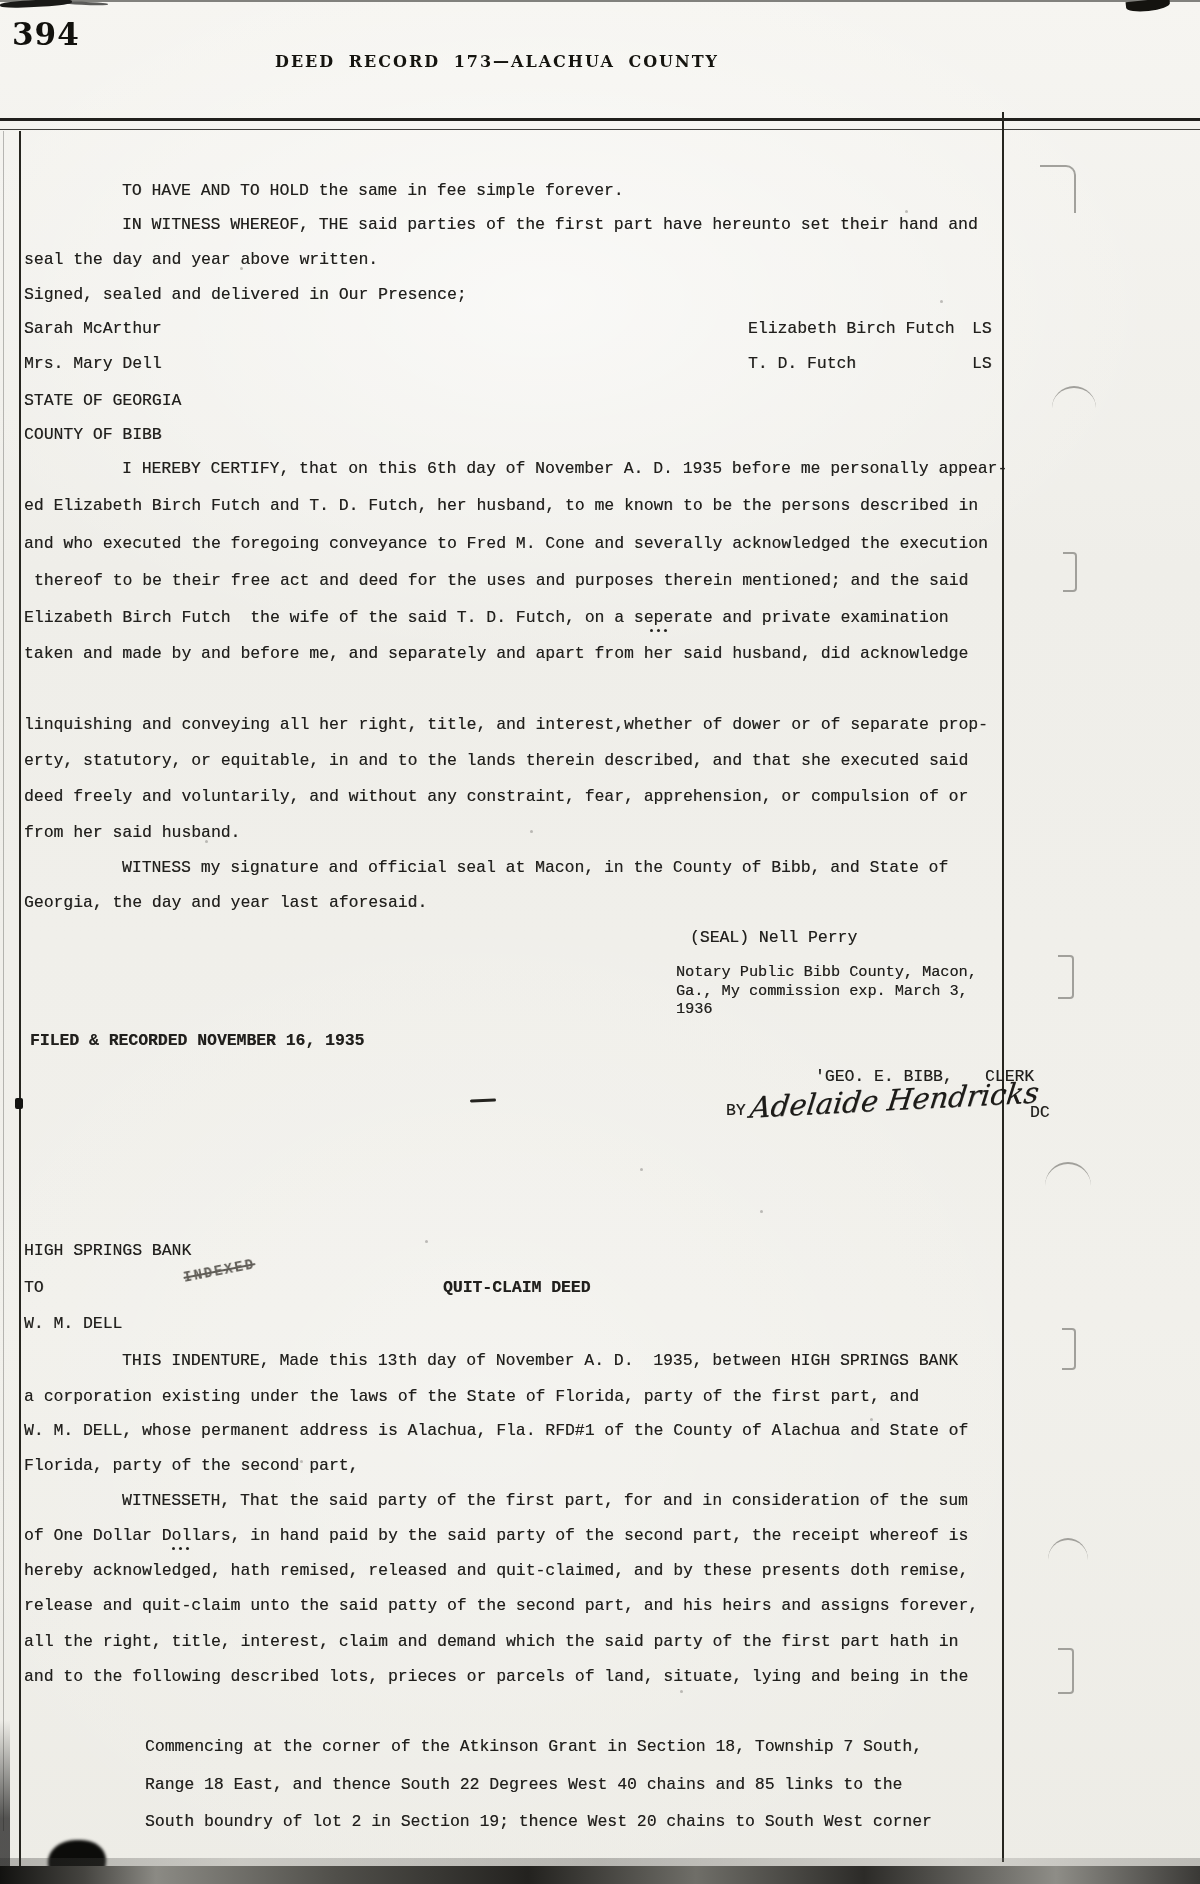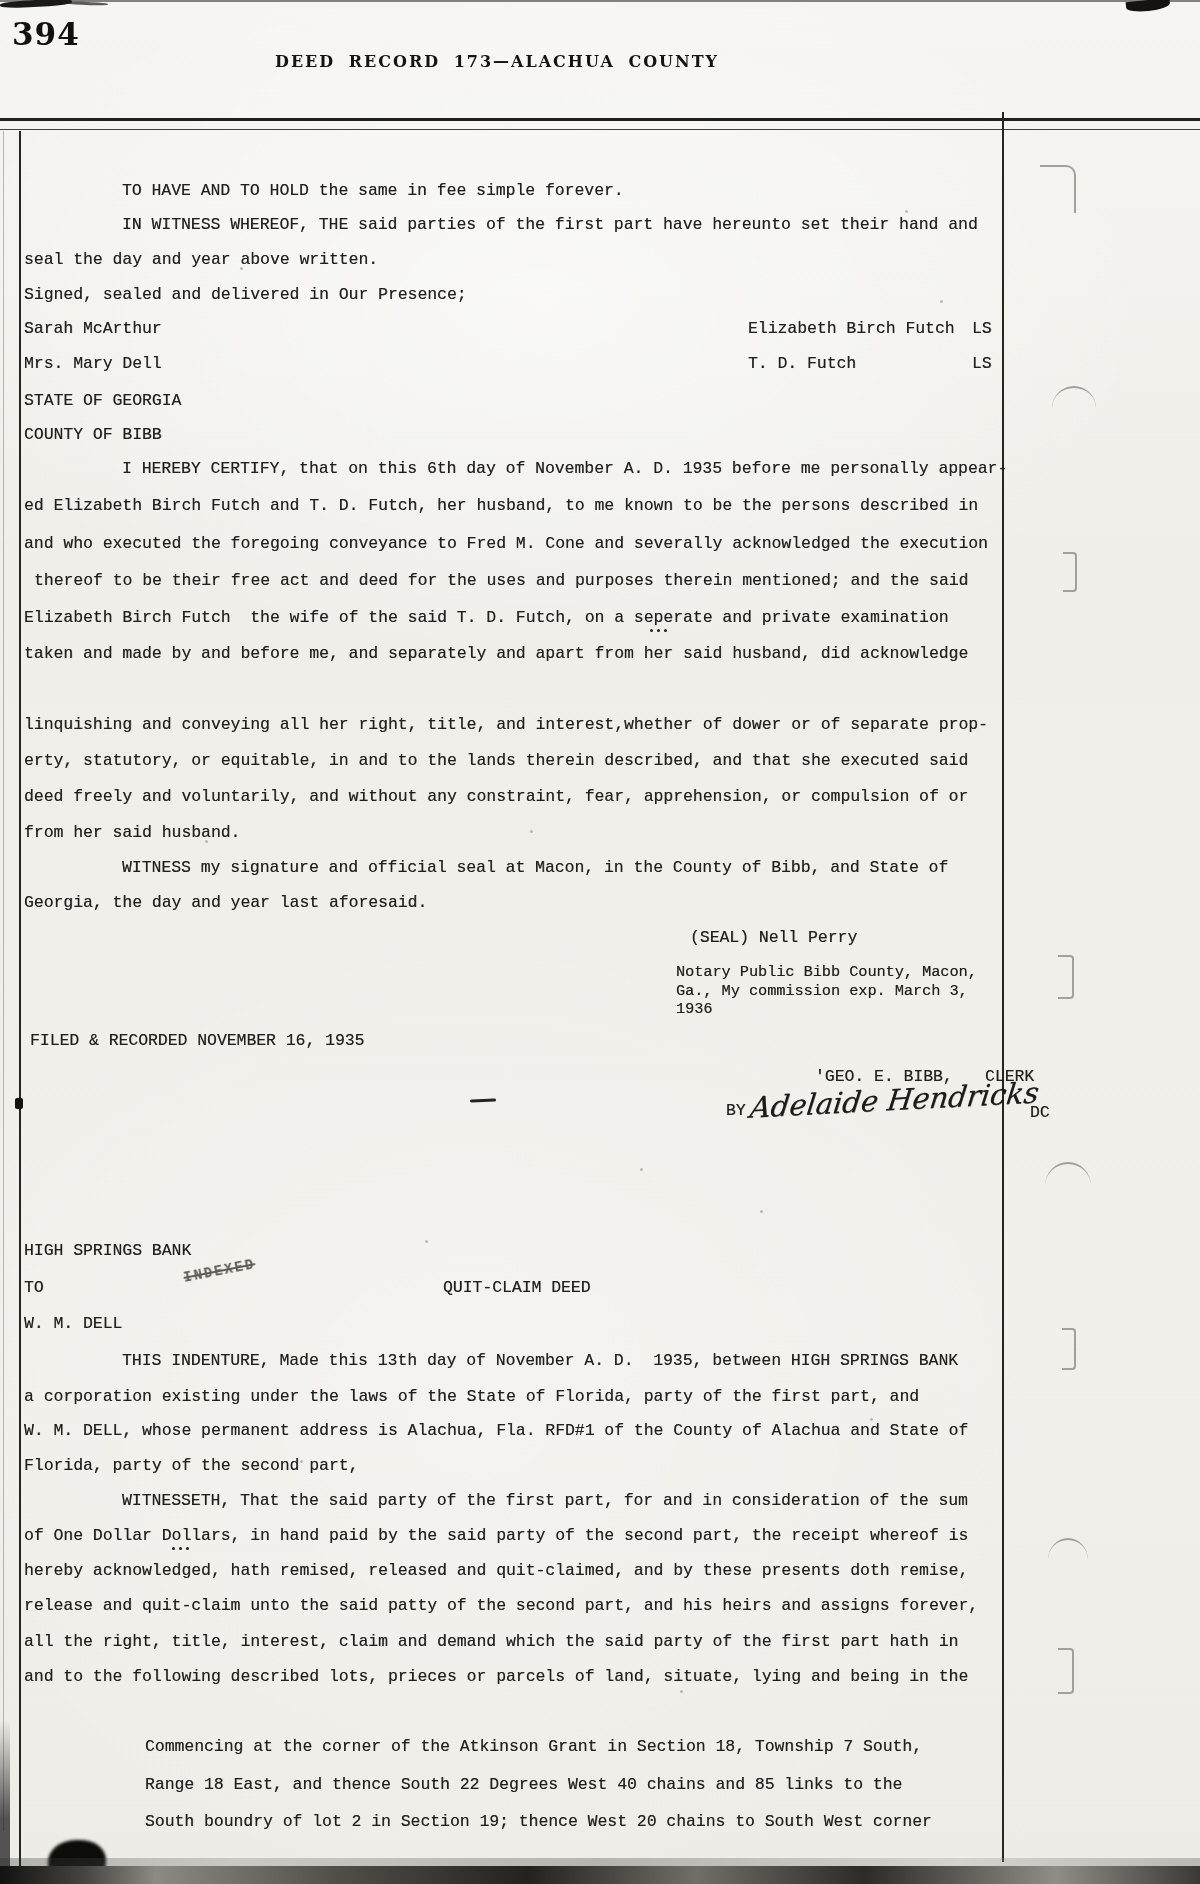--- a/index.html
+++ b/index.html
@@ -15,21 +15,21 @@
       radial-gradient(ellipse 800px 700px at 40% 75%, rgba(255,255,255,.25), rgba(255,255,255,0) 75%),
       linear-gradient(#f6f5f1, #efeee9 30%, #f1f0eb 70%, #edecE6);
   }
   
   .ln{
     position:absolute;white-space:pre;
     font-size:16.4px;line-height:21px;color:#201f1c;
     text-shadow:0.3px 0.4px 0.5px rgba(30,28,25,.55);
     text-align:center;
   }
-  .b{font-weight:normal;}
+  .b{font-weight:bold;}
   .small{font-size:15.2px;}
   .page-num{
     position:absolute;top:16px;left:12px;
     font-family:"DejaVu Serif","Liberation Serif",serif;
     font-weight:bold;font-size:31px;color:#12110d;letter-spacing:1px;
   }
   .running-header{
     position:absolute;top:52px;left:0;width:994px;text-align:center;
     font-family:"DejaVu Serif","Liberation Serif",serif;
     font-weight:bold;font-size:16px;letter-spacing:2px;word-spacing:6px;color:#15140f;

